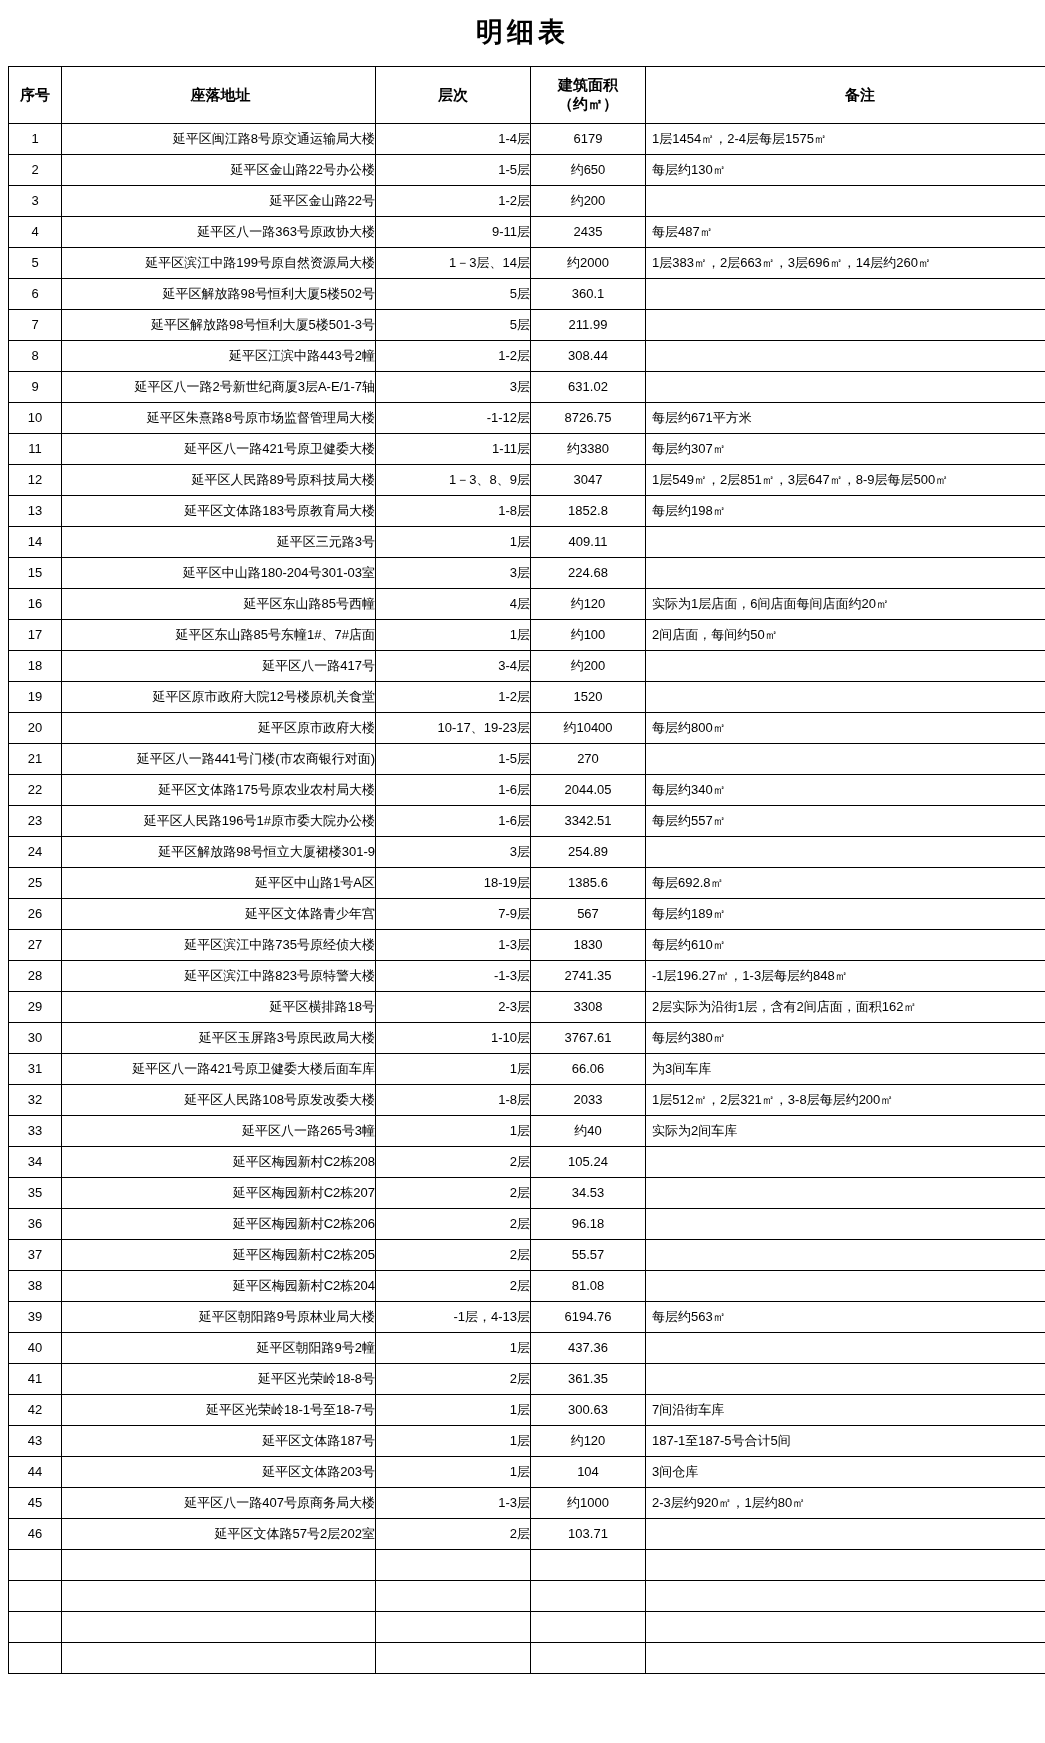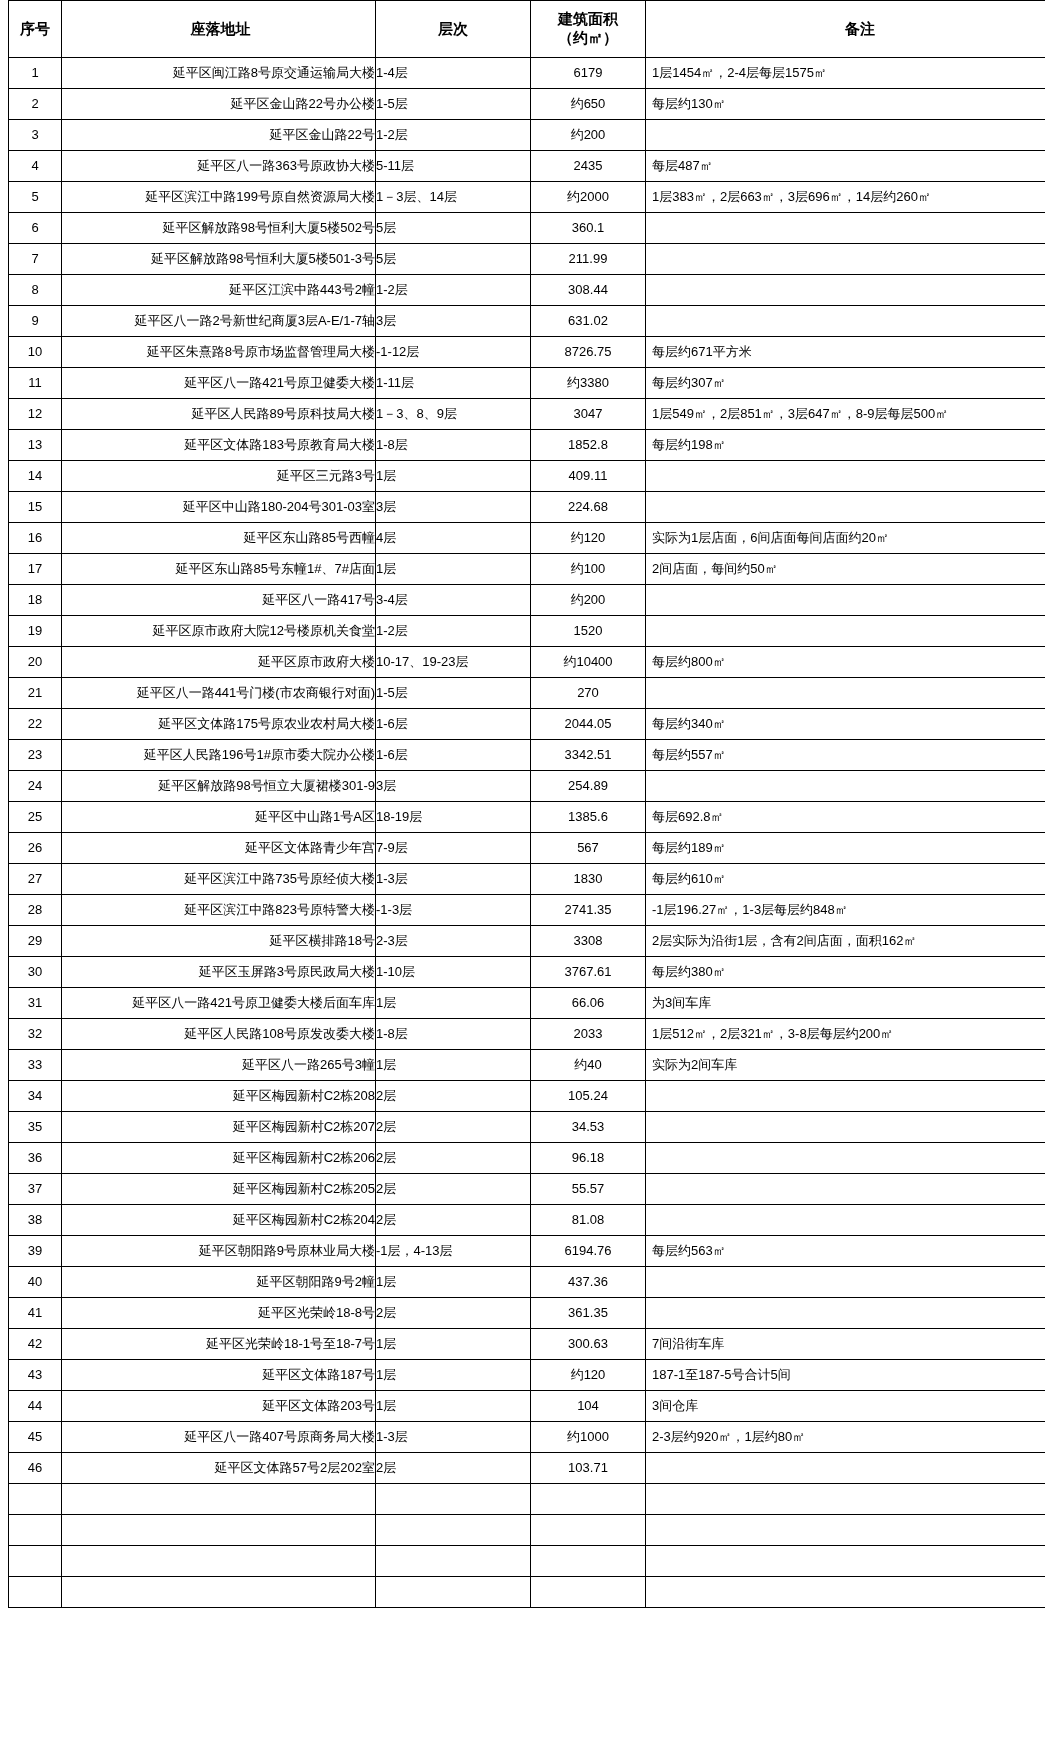--- a/index.html
+++ b/index.html
@@ -48,37 +48,38 @@
     font-weight: bold;
     text-align: center;
     font-size: 15px;
     height: 52px;
     padding: 2px 2px;
     white-space: normal;
     line-height: 1.25;
   }
   .col-idx   { width: 48px;  text-align: center; border-radius: 26px; }
   .col-addr  { width: 305px; text-align: right;  padding-left: 6px !important; }
-  .col-floor { width: 150px; text-align: left; }
+  .col-floor { width: 150px; text-align: right; }
   .col-area  { width: 110px; text-align: center; }
   .col-note  { width: 416px; text-align: left;  padding-left: 6px !important; }
 
   td.col-idx  { font-size: 14px; }
   td.col-addr { font-size: 14px; }
   td.col-floor{ font-size: 13px; }
   td.col-area { font-size: 13px; }
   td.col-note { font-size: 12px; }
 
   .empty-rows td { height: 30px; }
 </style>
 </head>
 <body>
 
 <div class="page">
 
+  <div class="doc-title">明细表</div>
 
   <table class="detail">
     <thead>
       <tr>
         <th class="col-idx">序号</th>
         <th class="col-addr" style="text-align:center;margin-top:37px;">座落地址</th>
         <th class="col-floor">层次</th>
         <th class="col-area">
           <div>建筑面积</div>
           <div>（约㎡）</div>
@@ -104,21 +105,21 @@
         <tr>
           <td class="col-idx">3</td>
           <td class="col-addr">延平区金山路22号</td>
           <td class="col-floor">1-2层</td>
           <td class="col-area">约200</td>
           <td class="col-note"></td>
         </tr>
         <tr>
           <td class="col-idx">4</td>
           <td class="col-addr">延平区八一路363号原政协大楼</td>
-          <td class="col-floor">5-11层</td>
+          <td class="col-floor">9-11层</td>
           <td class="col-area">2435</td>
           <td class="col-note">每层487㎡</td>
         </tr>
         <tr>
           <td class="col-idx">5</td>
           <td class="col-addr">延平区滨江中路199号原自然资源局大楼</td>
           <td class="col-floor">1－3层、14层</td>
           <td class="col-area">约2000</td>
           <td class="col-note">1层383㎡，2层663㎡，3层696㎡，14层约260㎡</td>
         </tr>

